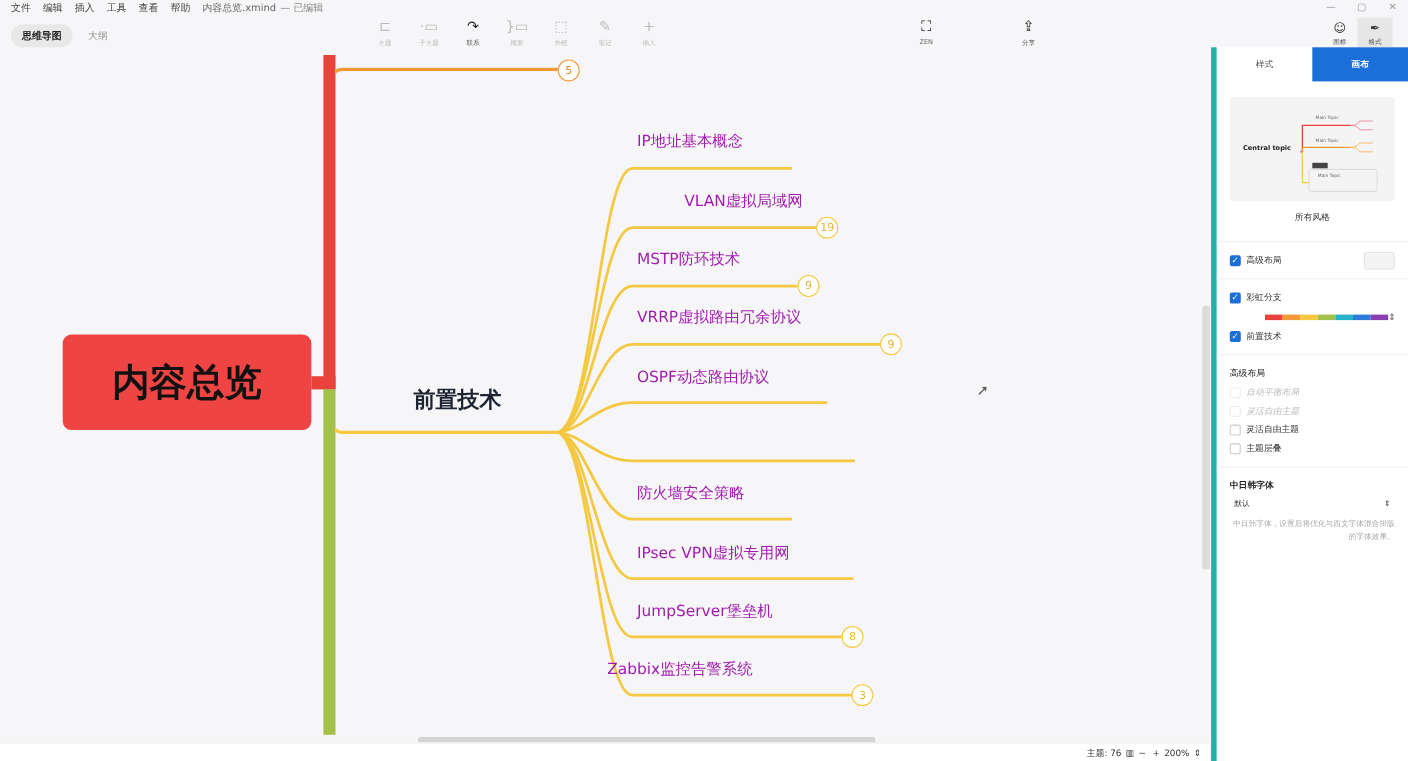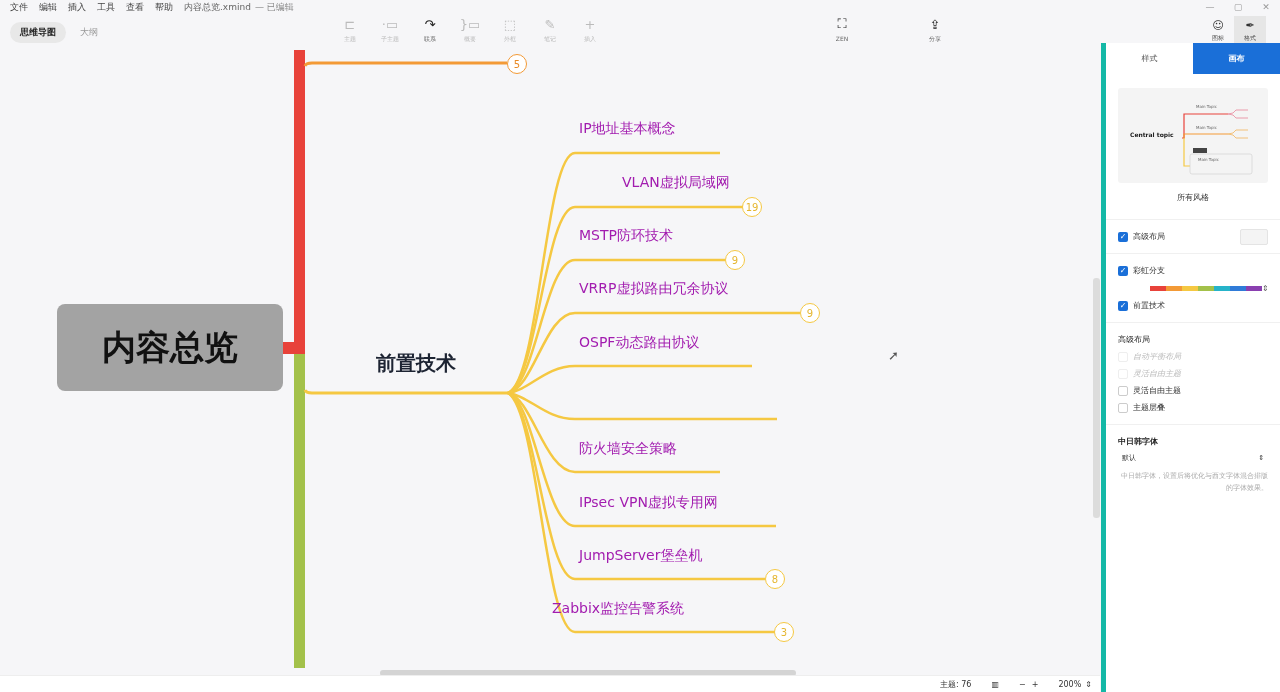--- a/index.html
+++ b/index.html
@@ -31,33 +31,33 @@
 
   .panel-tools { position: absolute; right: 14px; top: 16px; display: flex; }
   .ptool { width: 32px; height: 30px; display: flex; flex-direction: column; align-items: center; justify-content: center; }
   .ptool .ic { font-size: 11px; color: #333; }
   .ptool .lb { font-size: 6px; color: #555; margin-top: 2px; }
   .ptool.on { background: #e6e6e6; }
 
   
   .canvas { position: absolute; left: 0; top: 50px; width: 1100px; height: 625px; background: #f6f6f8; overflow: hidden; }
   .canvas svg { position: absolute; left: 0; top: 0; }
-  .central { position: absolute; left: 57px; top: 254px; width: 226px; height: 87px; background: #a3a3a3; border-radius: 8px; display: flex; align-items: center; justify-content: center; font-size: 34px; font-weight: bold; color: #111; }
+  .central { position: absolute; left: 57px; top: 254px; width: 226px; height: 87px; background: #ef4444; border-radius: 8px; display: flex; align-items: center; justify-content: center; font-size: 34px; font-weight: bold; color: #111; }
   .main-topic { position: absolute; left: 376px; top: 300px; font-size: 20px; font-weight: bold; color: #1d2433; }
   .subtopic { position: absolute; font-size: 14px; color: #a21caf; white-space: nowrap; }
   .badge { position: absolute; width: 20px; height: 20px; border-radius: 50%; background: #fff; font-size: 10px; display: flex; align-items: center; justify-content: center; }
   .badge.yellow { border: 1.5px solid #f5c842; color: #e5b630; }
   .badge.orange { border: 1.5px solid #f39a36; color: #e98a26; }
   .hscroll { position: absolute; left: 380px; top: 620px; width: 416px; height: 6px; background: #d4d4d4; border-radius: 3px; }
   .vscroll { position: absolute; left: 1093px; top: 228px; width: 7px; height: 240px; background: #dcdcdc; border-radius: 3px; }
   .cursor { position: absolute; left: 888px; top: 298px; font-size: 13px; color: #555; }
 
   
   .statusbar { position: absolute; left: 0; top: 675px; width: 1100px; height: 17px; background: #fff; border-top: 1px solid #eee; display: flex; align-items: center; justify-content: flex-end; font-size: 8px; color: #333; padding-right: 8px; }
-  .statusbar > * { margin-left: 20px; }
+  .statusbar > * { margin-left: 4px; }
 
   
   .rpanel { position: absolute; left: 1101px; top: 43px; width: 179px; height: 649px; background: #fff; border-left: 5px solid #14b8a6; text-align: right; }
   .rtabs { display: flex; height: 31px; }
   .rtab { flex: 1; display: flex; align-items: center; justify-content: center; font-size: 8px; color: #555; }
   .rtab.active { background: #1a6fd8; color: #fff; font-weight: bold; }
   .preview { margin: 14px 12px 0 12px; height: 95px; background: #f4f4f4; border-radius: 3px; position: relative; }
   .preview .ct { position: absolute; left: 12px; top: 43px; font-size: 6px; color: #222; font-weight: bold; }
   .preview .mt { position: absolute; font-size: 4px; color: #666; }
   .allstyles { margin: 6px 12px 0 12px; height: 16px; display: flex; align-items: center; justify-content: center; font-size: 8px; color: #333; background: #fff; }

